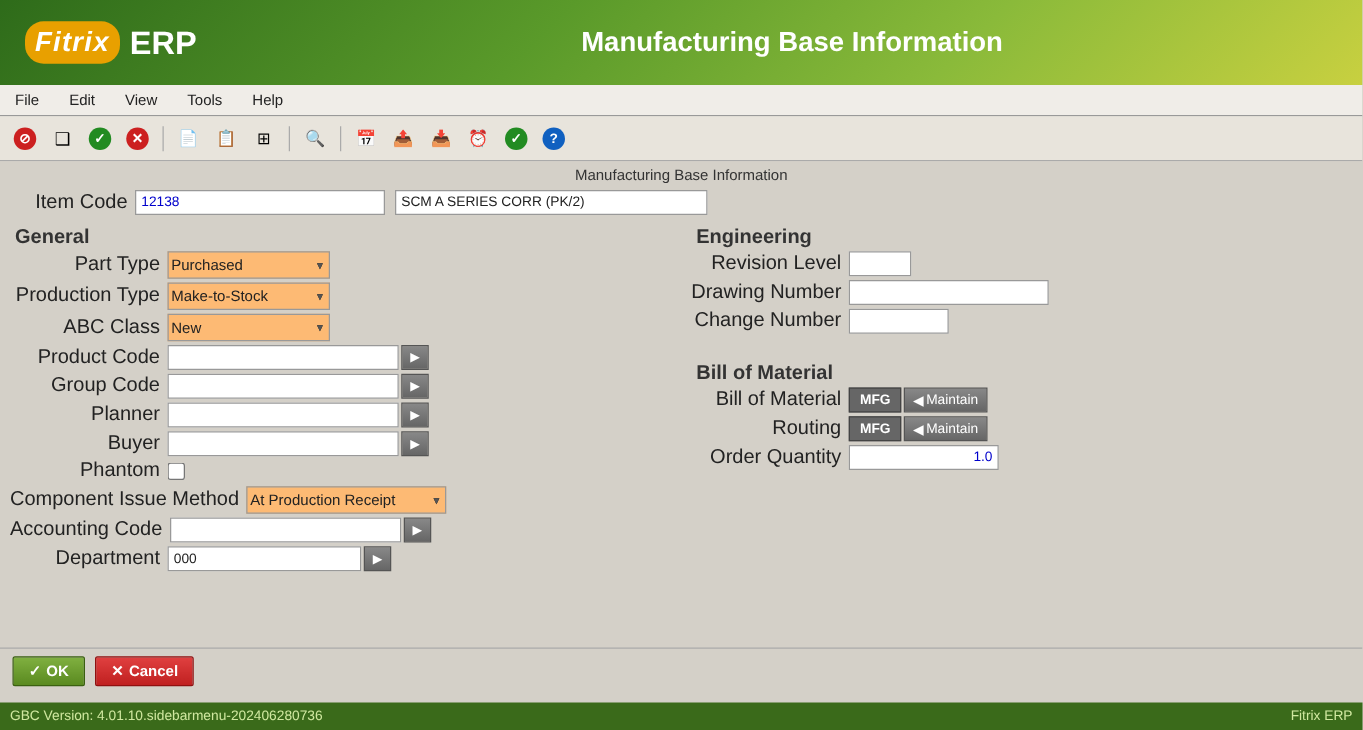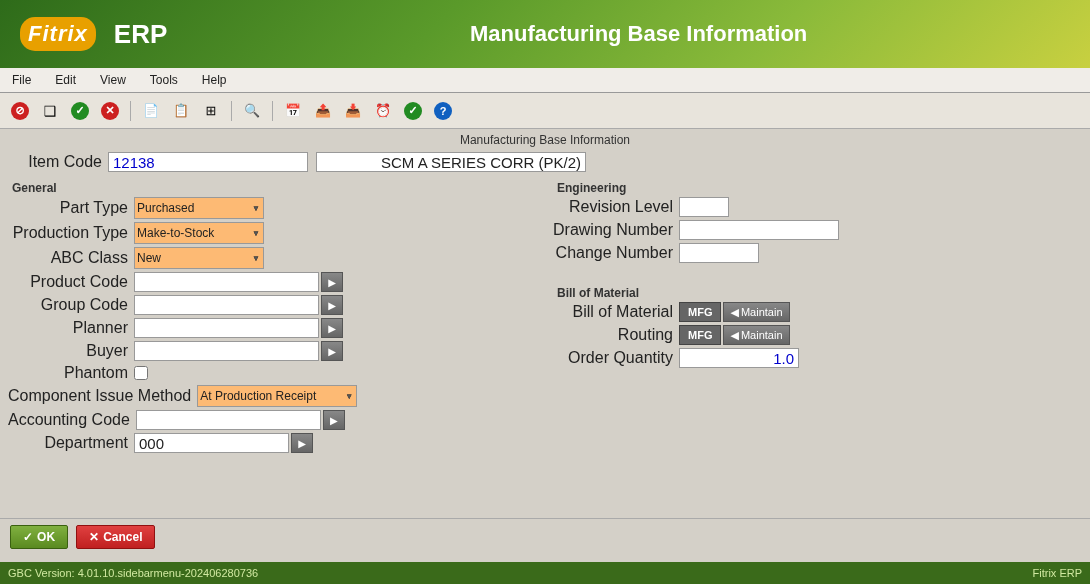--- a/index.html
+++ b/index.html
@@ -15,21 +15,21 @@
     }
     .logo {
       display: flex;
       align-items: center;
       margin-right: 40px;
     }
     .logo-box {
       background: #e8a000;
       padding: 4px 8px;
       border-radius: 15px;
-      margin-right: 18px;
+      margin-right: 8px;
     }
     .logo-text {
       font-size: 22px;
       font-style: italic;
       font-weight: bold;
       color: white;
       letter-spacing: 1px;
     }
     .erp-text {
       font-size: 26px;
@@ -92,21 +92,21 @@
       text-align: center;
       font-size: 12px;
       color: #333;
       padding: 4px 0 2px;
       background: #d4d0c8;
     }
     .text-input {
       border: 1px solid #999;
       background: white;
       height: 20px;
-      font-size: 15px;
+      font-size: 11px;
       padding: 1px 4px;
       color: #222;
     }
     .text-input.blue-text { color: #0000cc; }
     .select-input {
       border: 1px solid #999;
       background: #fdba74;
       height: 22px;
       font-size: 12px;
       padding: 1px 2px;
@@ -135,21 +135,21 @@
     }
     .left-col {
       flex: 1;
       padding: 0 8px;
     }
     .right-col {
       flex: 1;
       padding: 0 8px;
     }
     .section-label {
-      font-size: 12px;
+      font-size: 16px;
       font-weight: bold;
       color: #333;
       padding: 4px 0 2px 0;
       margin-left: 4px;
     }
     .field-row {
       display: flex;
       align-items: center;
       margin-bottom: 3px;
     }
@@ -332,21 +332,21 @@
   </button>
 </div>
 
 <div class="page-body">
 
   <div class="form-title">Manufacturing Base Information</div>
 
   <div class="field-row" style="padding: 3px 12px; margin-bottom:2px;">
     <span class="field-label" style="min-width:90px;">Item Code</span>
     <input type="text" class="text-input blue-text" style="width: 200px;" value="12138">
-    <input type="text" class="text-input" style="width: 270px; margin-left: 8px; text-align: right;" value="SCM A SERIES CORR (PK/2)">
+    <input type="text" class="text-input" style="width: 250px; margin-left: 8px;" value="SCM A SERIES CORR (PK/2)">
   </div>
 
   <div class="two-col">
 
     <div class="left-col">
       <div class="section-label">General</div>
 
       <div class="field-row">
         <span class="field-label" style="min-width:120px;">Part Type</span>
         <div class="select-wrapper">

